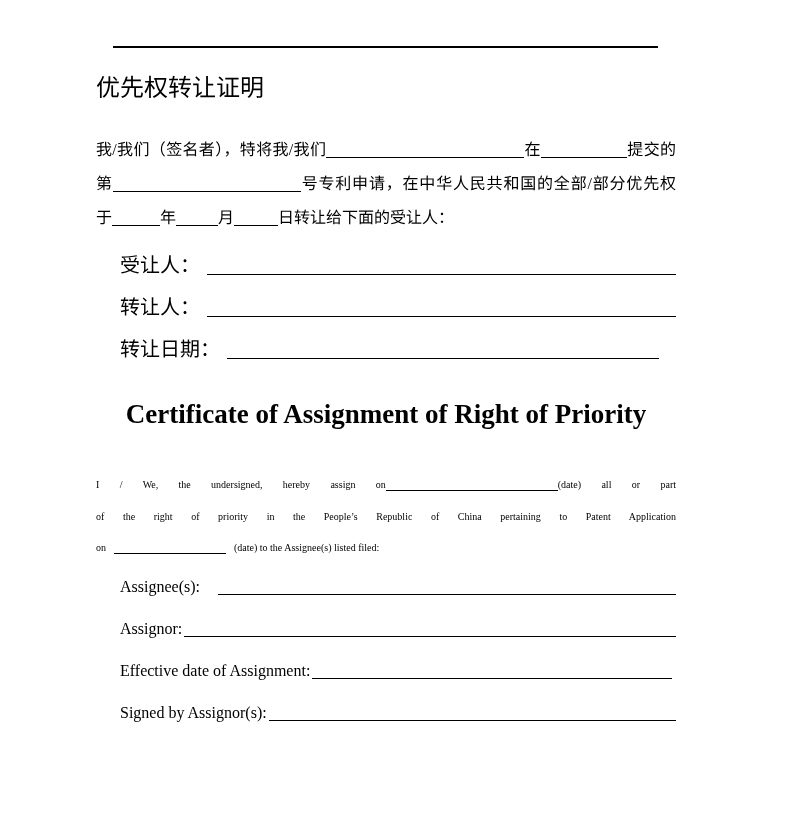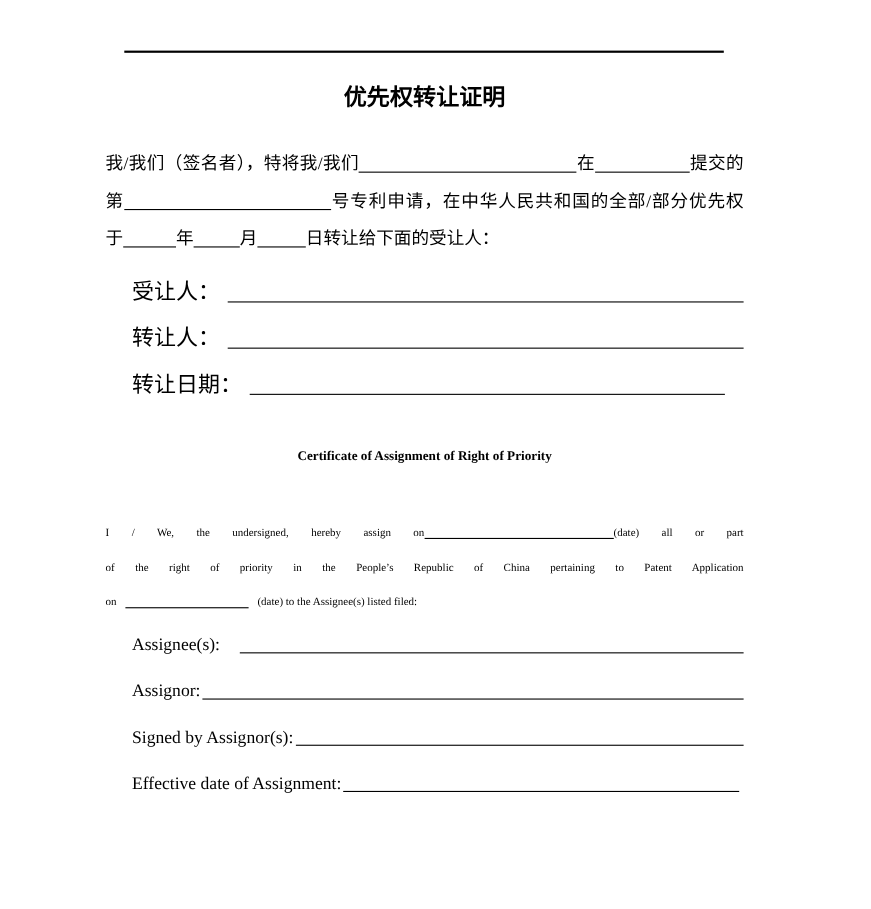--- a/index.html
+++ b/index.html
@@ -22,29 +22,29 @@
     line-height: 15px;
   }
   .header-rule {
     height: 0;
     border-bottom: 2px solid #000;
     margin: 6px 18px 0 17px;
   }
   
   .cn-title {
     margin: 27px 0 0 0;
-    text-align: center;
-    font-size: 21px;
-    font-weight: bold;
+    text-align: left;
+    font-size: 24px;
+    font-weight: normal;
     line-height: 26px;
   }
   .en-title {
     margin: 46px 0 0 0;
     text-align: center;
-    font-size: 12px;
+    font-size: 27px;
     font-weight: bold;
     line-height: 26px;
   }
   
   .cn-para { margin-top: 32px; font-size: 16px; }
   .cn-para .pline { line-height: 34px; }
   .en-para { margin-top: 42px; font-size: 10px; }
   .en-para .pline { line-height: 31.5px; }
   .pline.just { text-align: justify; text-align-last: justify; }
   
@@ -116,22 +116,22 @@
   <div class="fields">
     <div class="field-row en">
       <span class="flabel" style="margin-right:18px">Assignee(s):</span>
       <span class="fline"></span>
     </div>
     <div class="field-row en">
       <span class="flabel" style="margin-right:2px">Assignor:</span>
       <span class="fline"></span>
     </div>
     <div class="field-row en">
+      <span class="flabel" style="margin-right:2px">Effective date of Assignment:</span>
+      <span class="fline" style="margin-right:4px"></span>
+    </div>
+    <div class="field-row en">
       <span class="flabel" style="margin-right:2px">Signed by Assignor(s):</span>
       <span class="fline"></span>
-    </div>
-    <div class="field-row en">
-      <span class="flabel" style="margin-right:2px">Effective date of Assignment:</span>
-      <span class="fline" style="margin-right:4px"></span>
     </div>
   </div>
 
 </div>
 
 </body></html>

